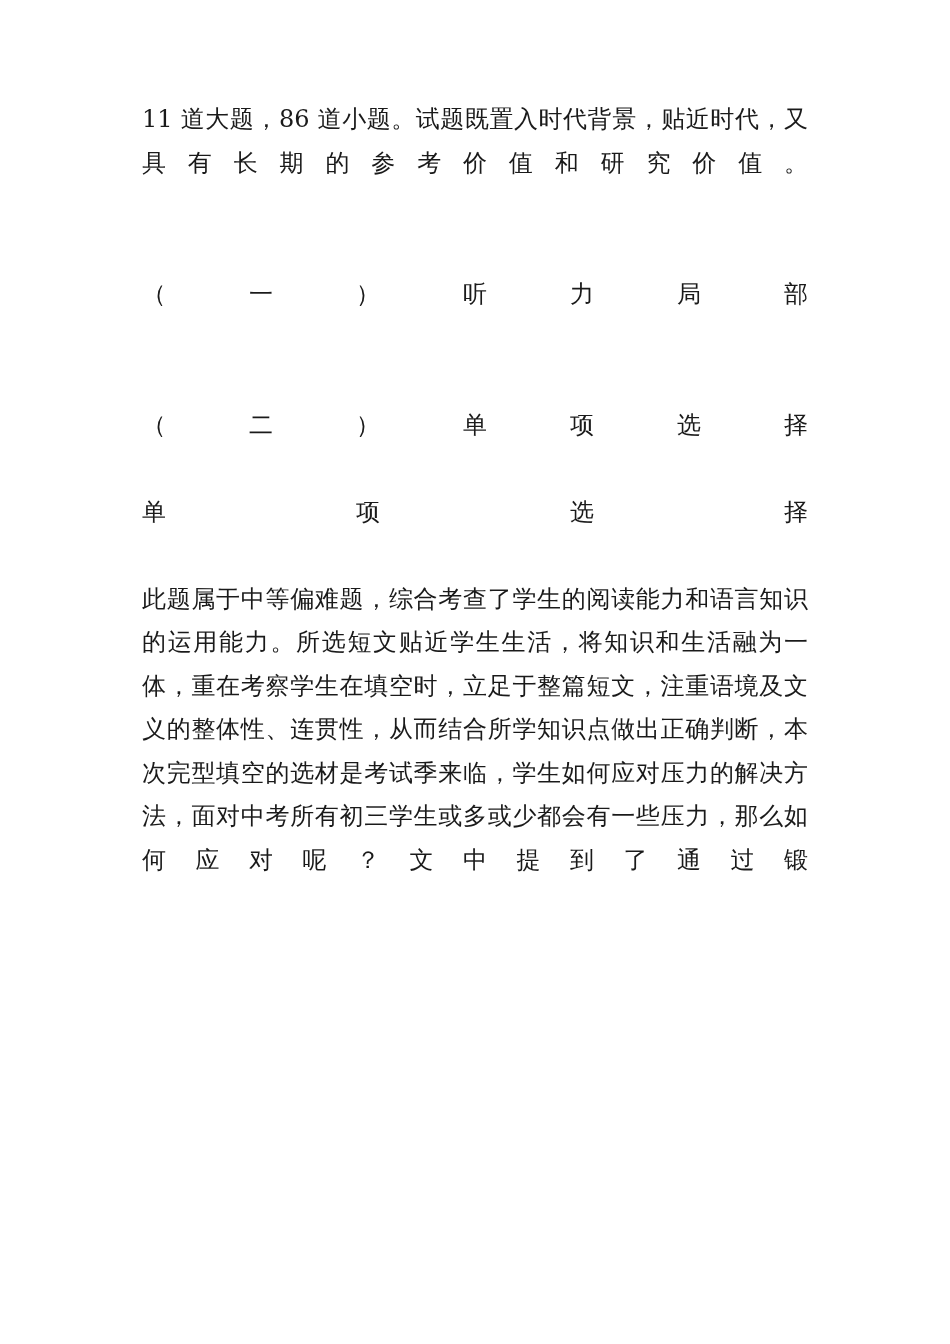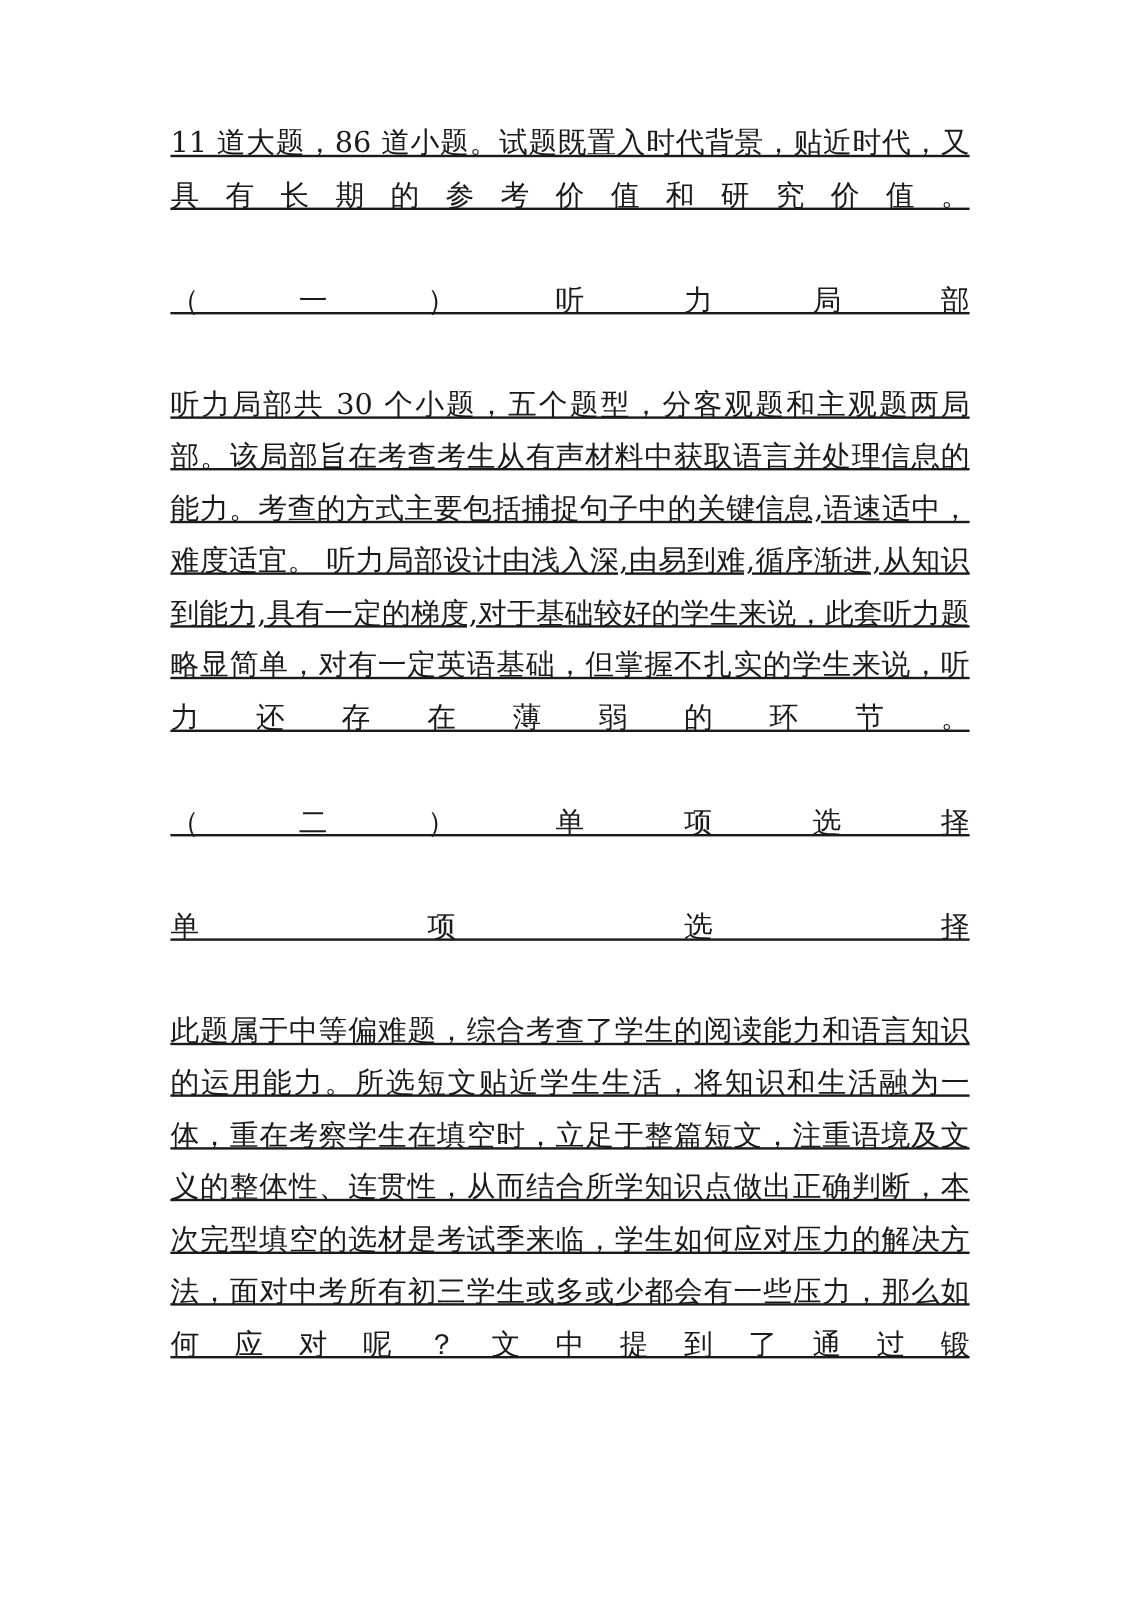--- a/index.html
+++ b/index.html
@@ -35,51 +35,50 @@
     margin: 0;
     padding: 0;
     font-size: 24px;
     line-height: 43.5px;
     color: #1a1a1a;
     text-align: justify;
     text-justify: inter-ideograph;
     letter-spacing: 0;
     white-space: pre-wrap;
     word-break: break-word;
-    text-decoration: underline;
   }
 
   
   .para.flush {
     text-indent: 0;
   }
 
   
   .para.heading {
     text-indent: 0;
+    margin-top: 44px;
   }
 
   
   .para:after {
     content: "";
     display: inline-block;
     width: 100%;
   }
 </style>
 </head>
 <body>
 
 <div id="page">
   <div id="doc-body">
 
     <p class="para flush">11 道大题，86 道小题。试题既置入时代背景，贴近时代，又具有长期的参考价值和研究价值。</p>
 
     <p class="para heading">（一）听力局部</p>
 
-    <p class="para flush">听力局部共 30 个小题，五个题型，分客观题和主观题两局部。该局部旨在考查考生从有声材料中获取语言并处理信息的能力。考查的方式主要包括捕捉句子中的关键信息,语速适中，难度适宜。 听力局部设计由浅入深,由易到难,循序渐进,从知识到能力,具有一定的梯度,对于基础较好的学生来说，此套听力题略显简单，对有一定英语基础，但掌握不扎实的学生来说，听力还存在薄弱的环节。</p>
 
     <p class="para heading">（二）单项选择</p>
 
 
     <p class="para flush">单项选择</p>
 
 
     <p class="para flush">此题属于中等偏难题，综合考查了学生的阅读能力和语言知识的运用能力。所选短文贴近学生生活，将知识和生活融为一体，重在考察学生在填空时，立足于整篇短文，注重语境及文义的整体性、连贯性，从而结合所学知识点做出正确判断，本次完型填空的选材是考试季来临，学生如何应对压力的解决方法，面对中考所有初三学生或多或少都会有一些压力，那么如何应对呢？文中提到了通过锻</p>
 
   </div>

